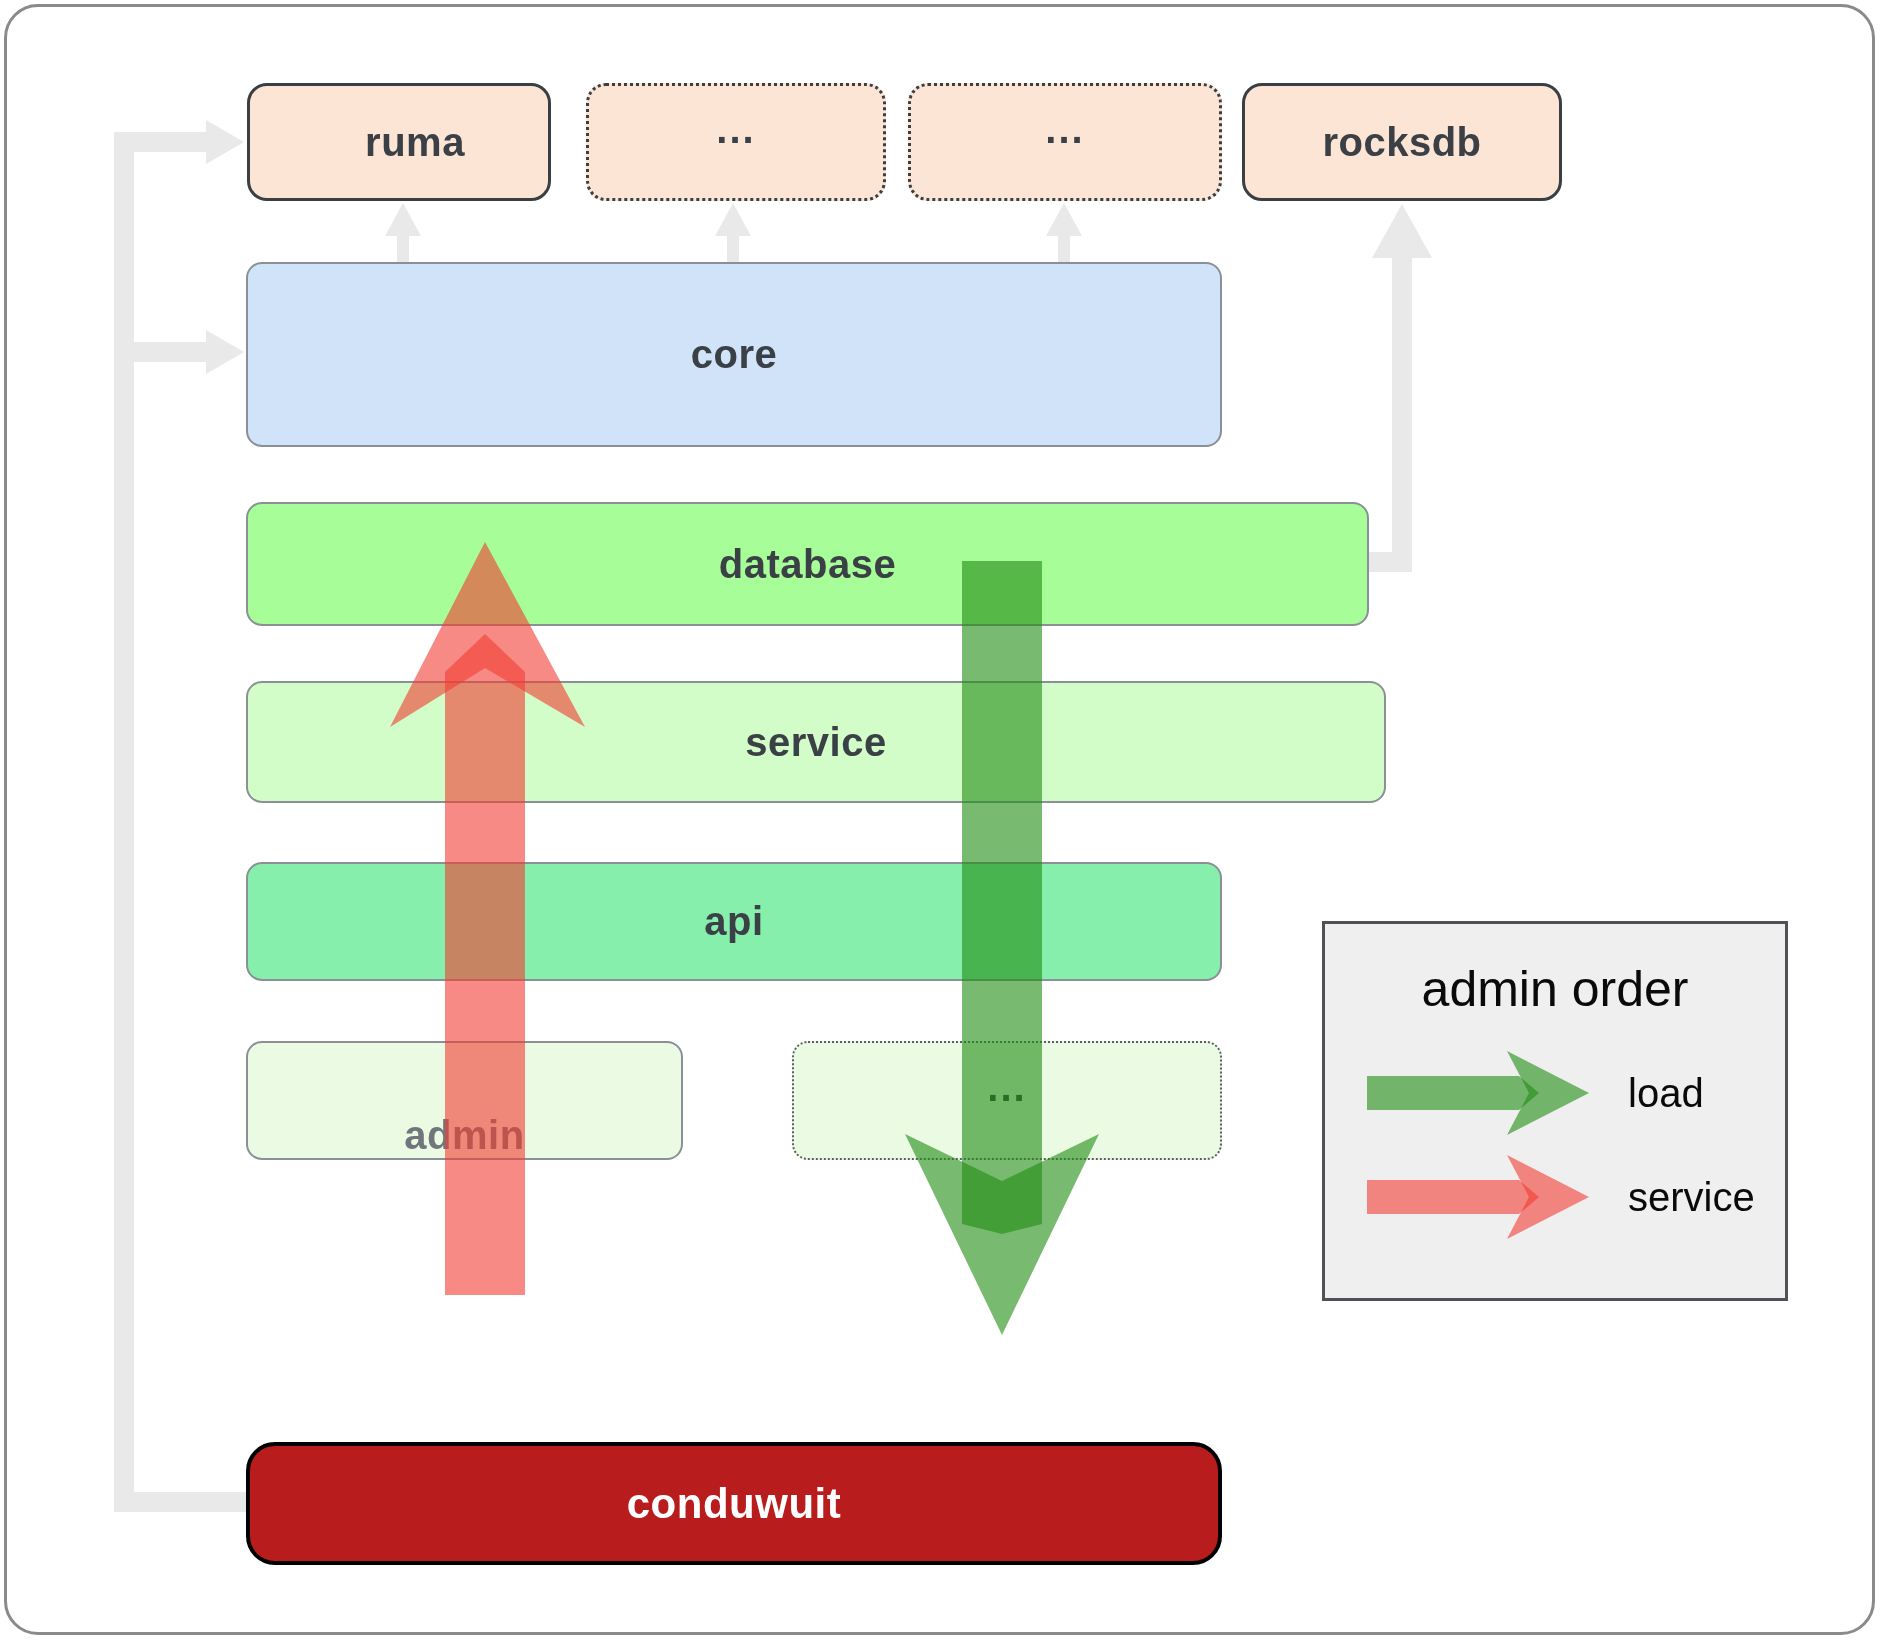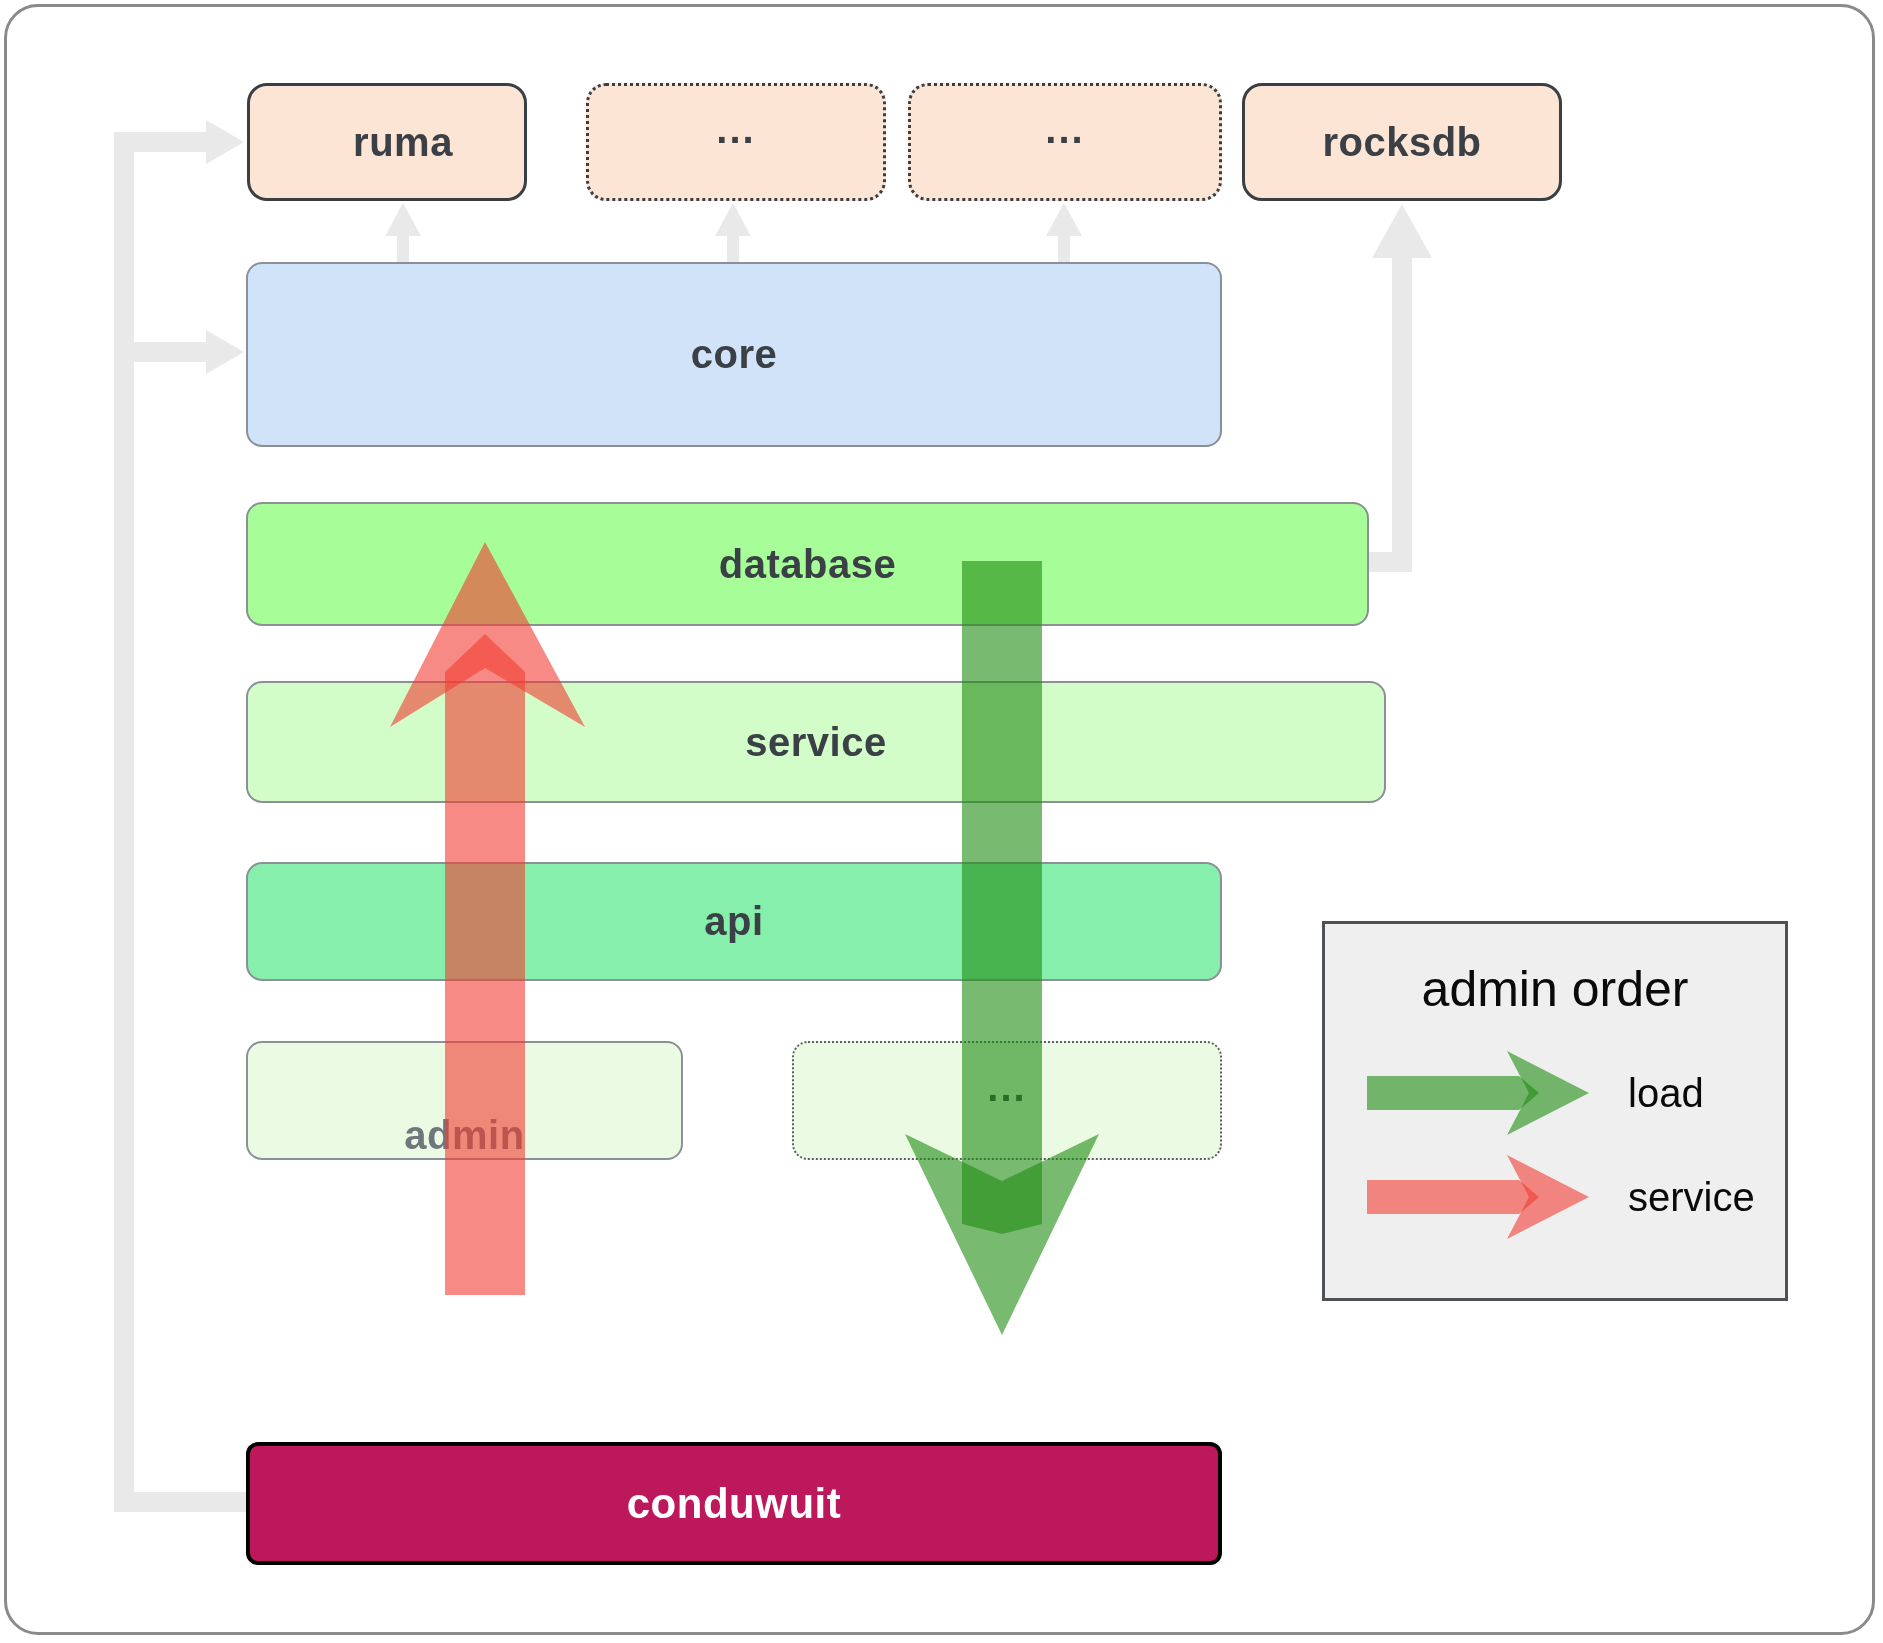--- a/index.html
+++ b/index.html
@@ -16,21 +16,21 @@
   .gray-solid{border:2px solid #8a9096;}
   .row5-dotted{border:2px dotted #5a5f64;}
   .dots span{font-weight:800;transform:translateY(-30%);letter-spacing:2px;}
   .core-fill{background:#d0e3f8;}
   .db-fill{background:#a7fd97;}
   .svc-fill{background:#d2fcc8;}
   .api-fill{background:#86efac;}
   .admin-fill{background:#ebfbe3;}
   .router-fill{background:#ffffff;}
   .admin-label span{color:#70767c;}
-  .conduwuit{background:#be185d;border:4px solid #000000;border-radius:12px;}
+  .conduwuit{background:#b91c1c;border:4px solid #000000;border-radius:29px;}
   .conduwuit span{color:#ffffff;font-size:42px;}
   #legend{position:absolute;left:1322px;top:921px;width:466px;height:380px;background:#efefef;border:3px solid #4e5256;box-sizing:border-box;}
   #legend-title{position:absolute;left:0;top:36px;width:100%;text-align:center;font-size:50px;font-weight:500;color:#0a0a0a;}
   .legend-row{position:absolute;left:0;width:100%;height:100px;}
   .legend-arrow{position:absolute;left:36px;top:0;}
   .legend-label{position:absolute;left:303px;top:0;height:100px;display:flex;align-items:center;font-size:40px;font-weight:500;color:#0a0a0a;}
   .flow{fill-opacity:0.6;}
   .flow-green{fill:#1f8c12;}
   .flow-red{fill:#f23c32;}
   .conn{fill:#e9e9e9;}
@@ -60,21 +60,21 @@
       <rect x="1058" y="232" width="12" height="32"></rect>
       <polygon points="1064,203 1046,236 1082,236"></polygon>
     </g>
     <g class="conn">
       <rect x="1222" y="552" width="190" height="20"></rect>
       <rect x="1392" y="248" width="20" height="324"></rect>
       <polygon points="1402,204 1372,258 1432,258"></polygon>
     </g>
   </svg>
 
-  <div class="node dark-solid r18" style="left:247px;top:83px;width:280px;height:118px;padding-left:32px;">
+  <div class="node dark-solid r18" style="left:247px;top:83px;width:304px;height:118px;padding-left:32px;">
     <span>ruma</span>
   </div>
   <div class="node dark-dotted r18 dots" style="left:586px;top:83px;width:300px;height:118px;">
     <span>...</span>
   </div>
   <div class="node dark-dotted r18 dots" style="left:908px;top:83px;width:314px;height:118px;">
     <span>...</span>
   </div>
   <div class="node dark-solid r18" style="left:1242px;top:83px;width:320px;height:118px;">
     <span>rocksdb</span>

